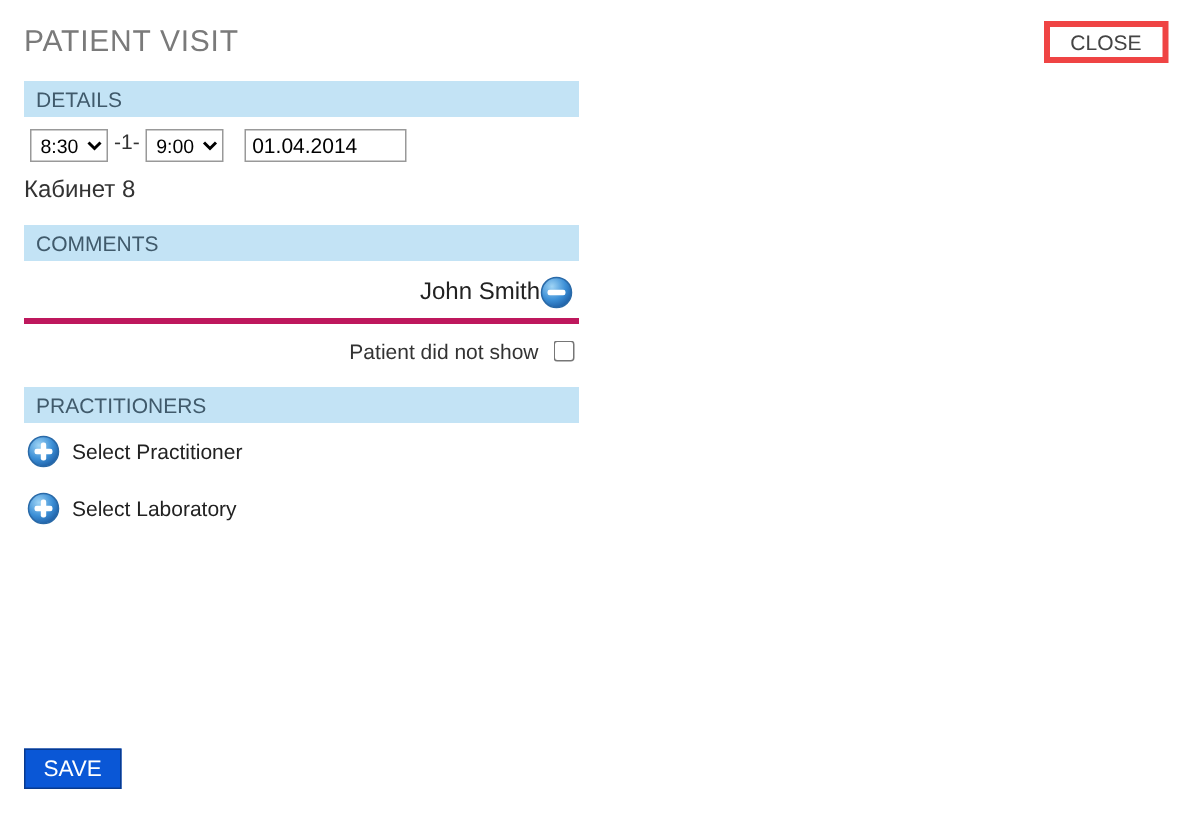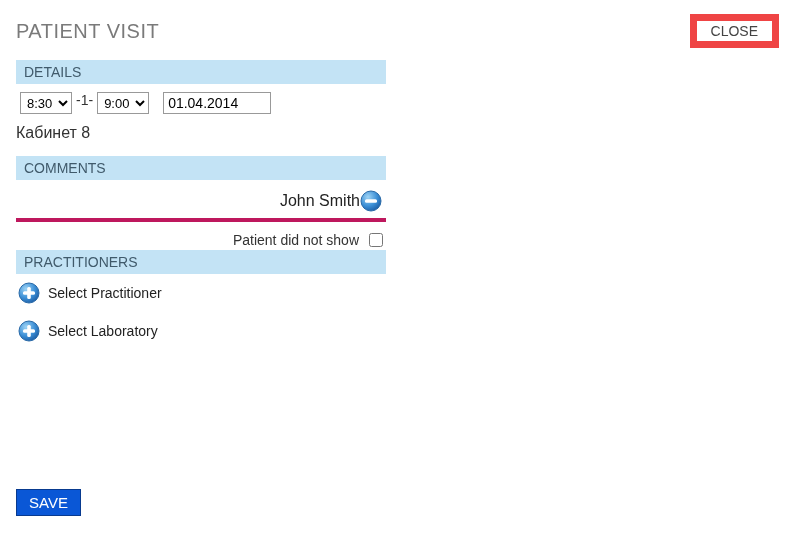--- a/index.html
+++ b/index.html
@@ -20,21 +20,21 @@
     align-items: center;
     margin-bottom: 12px;
   }
   .page-title {
     font-size: 20px;
     font-weight: 300;
     color: #7a7a7a;
     letter-spacing: 0.5px;
   }
   .close-btn {
-    border: 7px solid #ef4444;
+    border: 4px solid #ef4444;
     background: #fff;
     padding: 2px 14px;
     font-size: 14px;
     color: #444;
     cursor: pointer;
     font-family: inherit;
   }
   .columns {
     display: flex;
   }
@@ -92,20 +92,21 @@
     display: inline-flex;
     align-items: center;
     justify-content: center;
     flex-shrink: 0;
   }
   .noshow-row {
     display: flex;
     justify-content: flex-end;
     align-items: center;
     gap: 6px;
+    margin-bottom: 14px;
     font-size: 14px;
     color: #333;
   }
   .noshow-row input[type="checkbox"] { width: 14px; height: 14px; }
   .add-row {
     display: flex;
     align-items: center;
     gap: 8px;
     margin-bottom: 16px;
     padding-left: 2px;
@@ -133,21 +134,21 @@
     border: 1px solid #999;
     height: 24px;
     width: 180px;
     font-family: inherit;
     font-size: 13px;
     padding: 2px 4px;
   }
   .save-btn {
     position: absolute;
     left: 16px;
-    bottom: 30px;
+    bottom: 20px;
     background: #0a57d6;
     color: #fff;
     border: 1px solid #083a8f;
     font-size: 15px;
     padding: 4px 12px;
     cursor: pointer;
     font-family: inherit;
   }
   .sep { font-size: 14px; color: #333; }
 </style>

